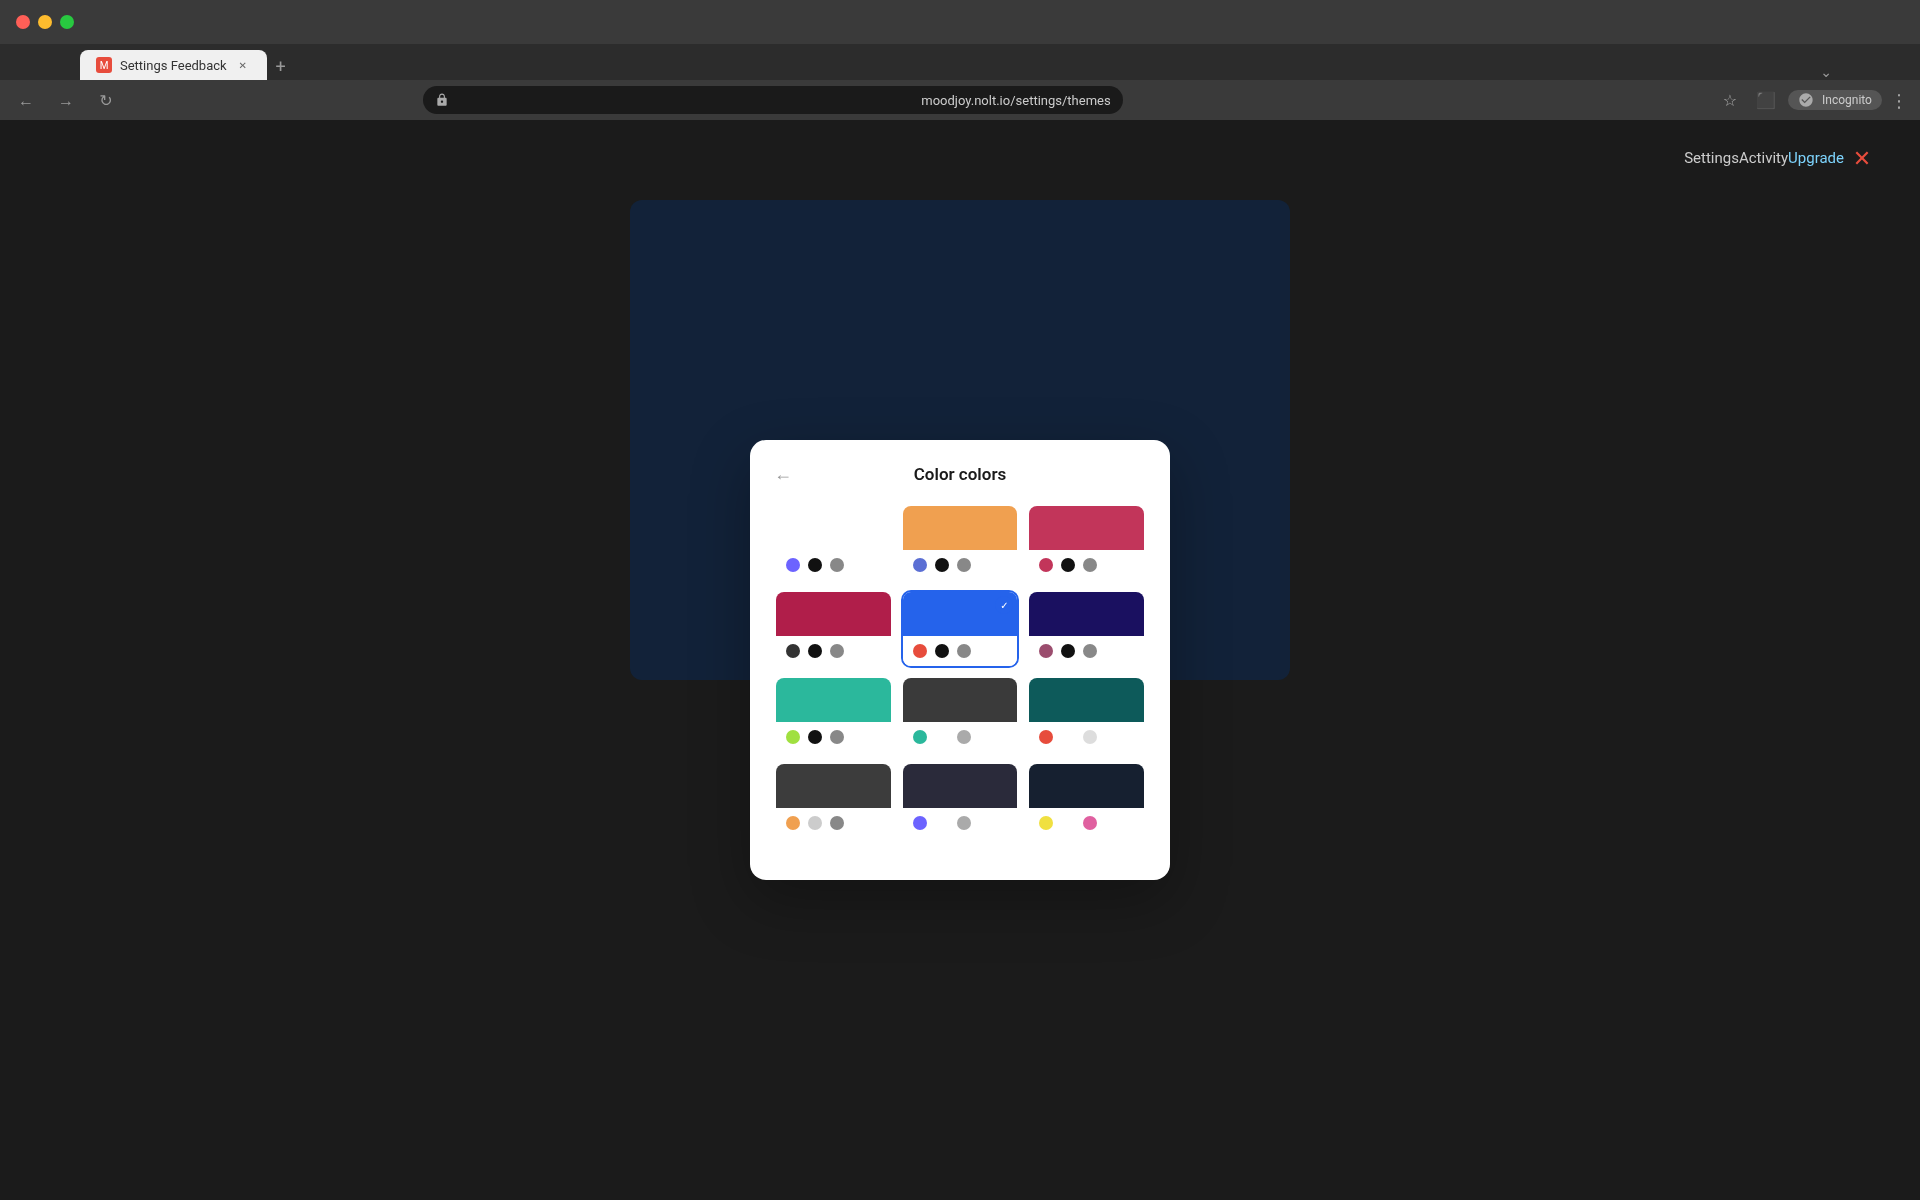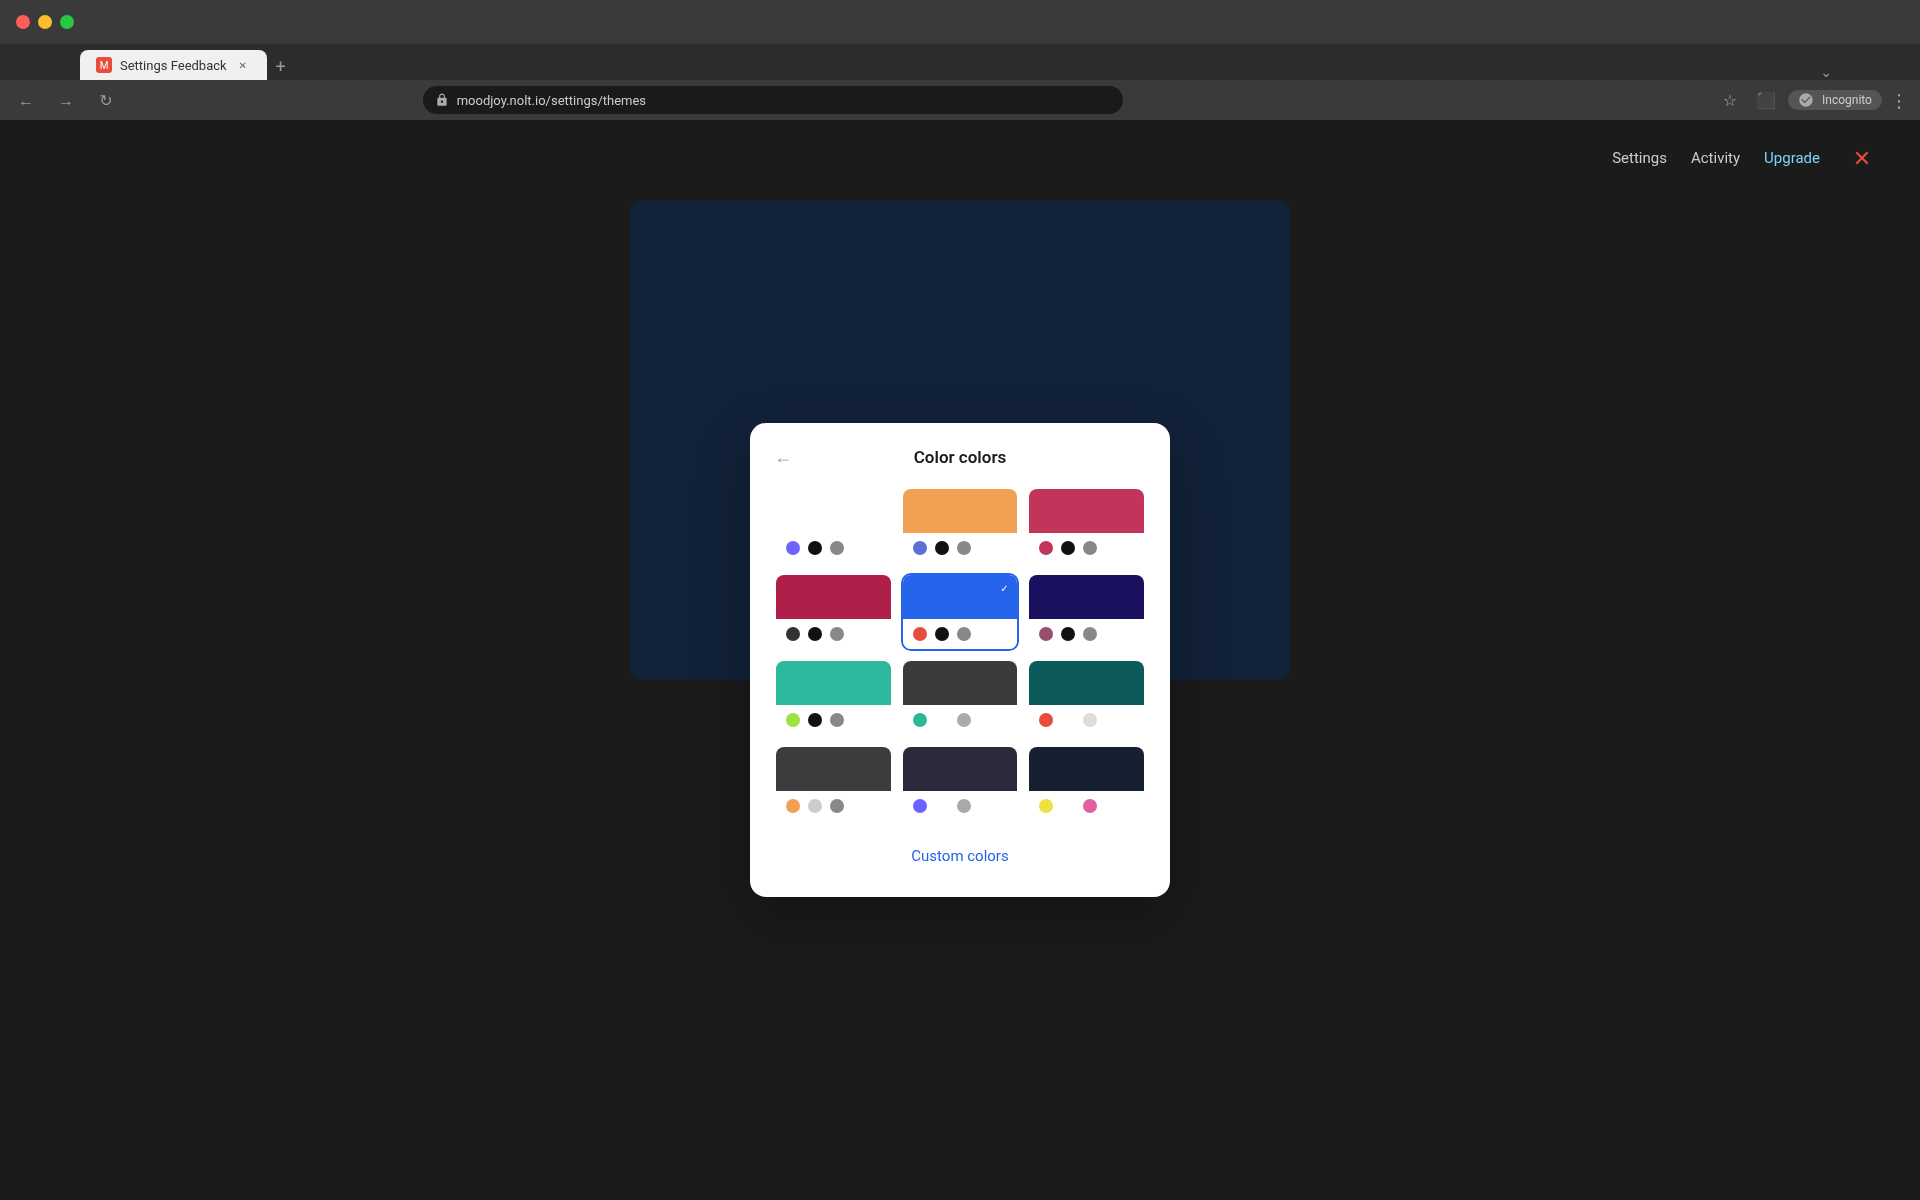--- a/index.html
+++ b/index.html
@@ -122,20 +122,21 @@
       flex: 1;
       max-width: 700px;
       height: 28px;
       background: #1a1a1a;
       border-radius: 14px;
       display: flex;
       align-items: center;
       padding: 0 12px;
       gap: 8px;
       margin: 0 auto;
+      justify-content: space-between;
     }
     .address-bar-url {
       font-size: 13px;
       color: #ccc;
     }
     .browser-actions {
       display: flex;
       align-items: center;
       gap: 8px;
       margin-left: auto;
@@ -176,21 +177,20 @@
     }
 
     
     .top-nav {
       position: absolute;
       top: 0;
       right: 0;
       padding: 20px 40px;
       display: flex;
       align-items: center;
-      gap: 24px;
       z-index: 10;
     }
     .top-nav-link {
       font-size: 15px;
       color: #ccc;
       cursor: pointer;
     }
     .top-nav-link.upgrade {
       color: #7dd3fc;
     }
@@ -475,16 +475,15 @@
           <div class="theme-card">
             <div class="theme-card-top" style="background: rgb(22, 32, 48);"></div>
             <div class="theme-card-bottom">
               <div class="theme-dot" style="background: rgb(240, 224, 64);"></div>
               <div class="theme-dot" style="background: rgb(255, 255, 255);"></div>
               <div class="theme-dot" style="background: rgb(224, 96, 160);"></div>
             </div>
           </div>
         </div>
 
-      <div class="custom-colors-btn">Custom colors</div>
     </div>
   </div>
 </div>
 
 </body></html>

